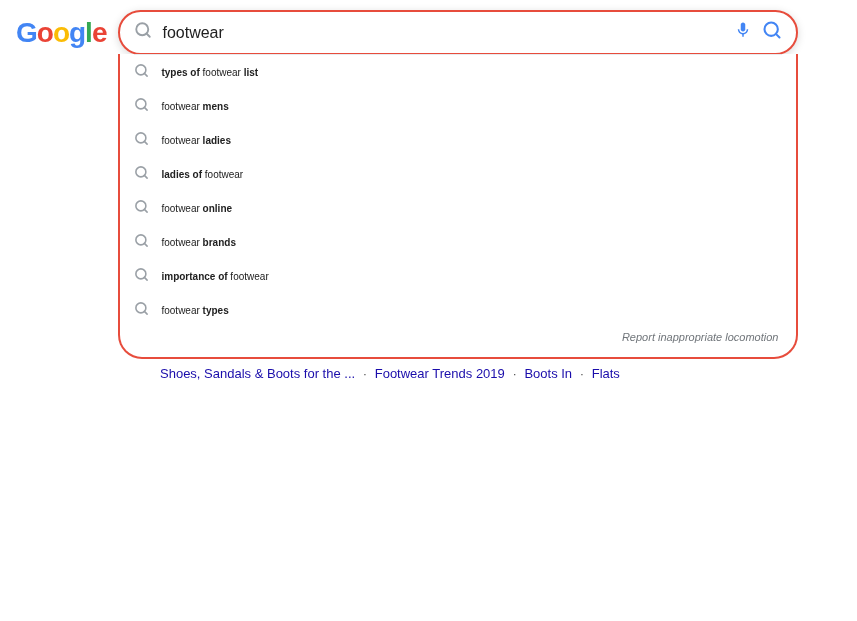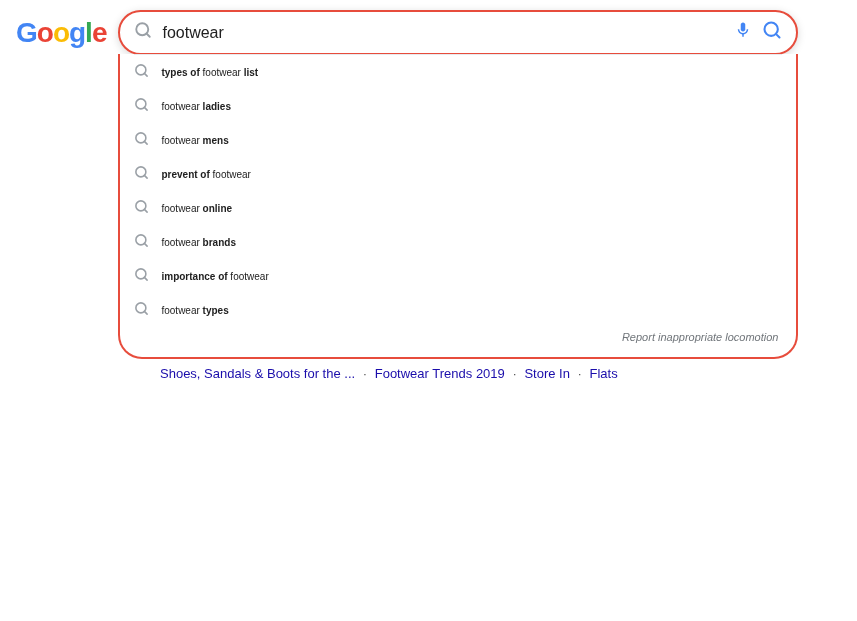--- a/index.html
+++ b/index.html
@@ -255,41 +255,41 @@
         <span class="autocomplete-text"><strong>types of</strong> footwear <strong>list</strong></span>
       </div>
 
       <div class="autocomplete-item">
         <span class="autocomplete-icon">
           <svg width="15" height="15" viewBox="0 0 24 24" fill="none" stroke="#9aa0a6" stroke-width="2.5" stroke-linecap="round" stroke-linejoin="round">
               <circle cx="11" cy="11" r="8"></circle>
               <line x1="21" y1="21" x2="16.65" y2="16.65"></line>
             </svg>
         </span>
+        <span class="autocomplete-text">footwear <strong>mens</strong></span>
+      </div>
+
+      <div class="autocomplete-item">
+        <span class="autocomplete-icon">
+          <svg width="15" height="15" viewBox="0 0 24 24" fill="none" stroke="#9aa0a6" stroke-width="2.5" stroke-linecap="round" stroke-linejoin="round">
+              <circle cx="11" cy="11" r="8"></circle>
+              <line x1="21" y1="21" x2="16.65" y2="16.65"></line>
+            </svg>
+        </span>
         <span class="autocomplete-text">footwear <strong>ladies</strong></span>
       </div>
 
       <div class="autocomplete-item">
         <span class="autocomplete-icon">
           <svg width="15" height="15" viewBox="0 0 24 24" fill="none" stroke="#9aa0a6" stroke-width="2.5" stroke-linecap="round" stroke-linejoin="round">
               <circle cx="11" cy="11" r="8"></circle>
               <line x1="21" y1="21" x2="16.65" y2="16.65"></line>
             </svg>
         </span>
-        <span class="autocomplete-text">footwear <strong>mens</strong></span>
-      </div>
-
-      <div class="autocomplete-item">
-        <span class="autocomplete-icon">
-          <svg width="15" height="15" viewBox="0 0 24 24" fill="none" stroke="#9aa0a6" stroke-width="2.5" stroke-linecap="round" stroke-linejoin="round">
-              <circle cx="11" cy="11" r="8"></circle>
-              <line x1="21" y1="21" x2="16.65" y2="16.65"></line>
-            </svg>
-        </span>
-        <span class="autocomplete-text"><strong>prevent of</strong> footwear</span>
+        <span class="autocomplete-text"><strong>ladies of</strong> footwear</span>
       </div>
 
       <div class="autocomplete-item">
         <span class="autocomplete-icon">
           <svg width="15" height="15" viewBox="0 0 24 24" fill="none" stroke="#9aa0a6" stroke-width="2.5" stroke-linecap="round" stroke-linejoin="round">
               <circle cx="11" cy="11" r="8"></circle>
               <line x1="21" y1="21" x2="16.65" y2="16.65"></line>
             </svg>
         </span>
         <span class="autocomplete-text">footwear <strong>online</strong></span>
@@ -365,19 +365,19 @@
       <span class="result-url-arrow">▾</span>
     </div>
     <div class="result-snippet">
       Discover the latest styles of brand name shoes for women, men &amp; kids today. Buy more, save more! Take $10 off $50, $15 off $75, $20 off $100!
     </div>
     <div class="result-links">
       <a href="#">Shoes, Sandals &amp; Boots for the ...</a>
       <span class="separator">·</span>
       <a href="#">Footwear Trends 2019</a>
       <span class="separator">·</span>
-      <a href="#">Store In</a>
+      <a href="#">Boots In</a>
       <span class="separator">·</span>
       <a href="#">Flats</a>
     </div>
   </div>
 
 </div>
 
 </body></html>

